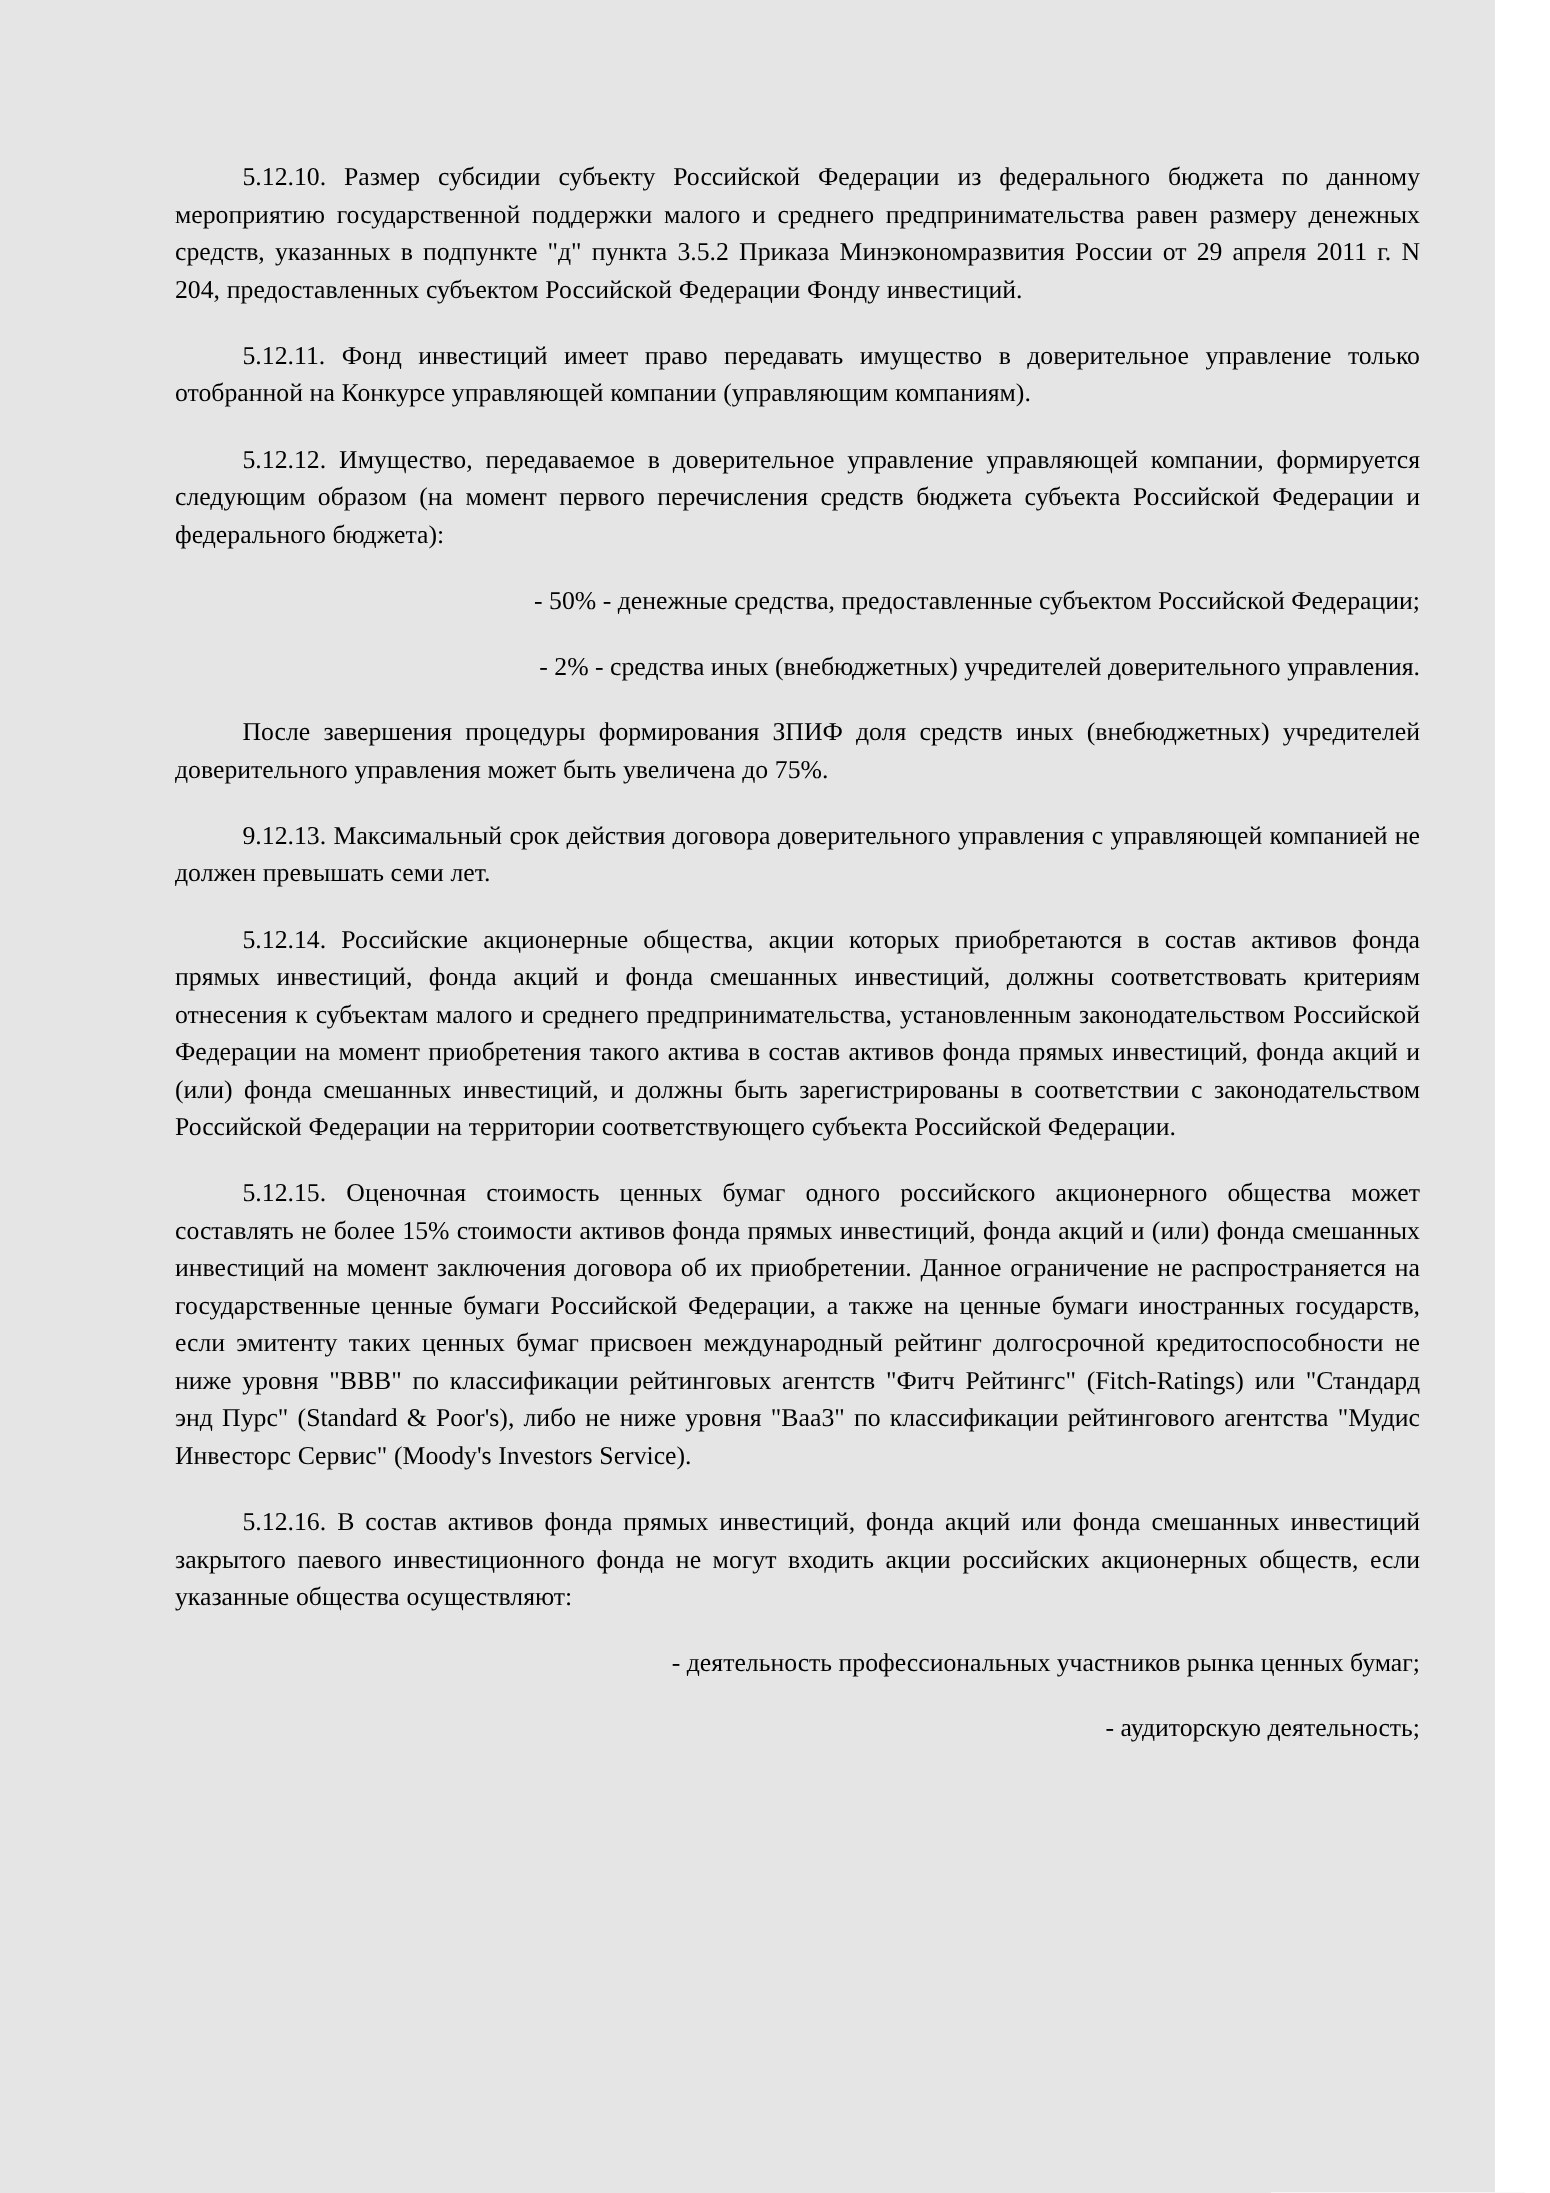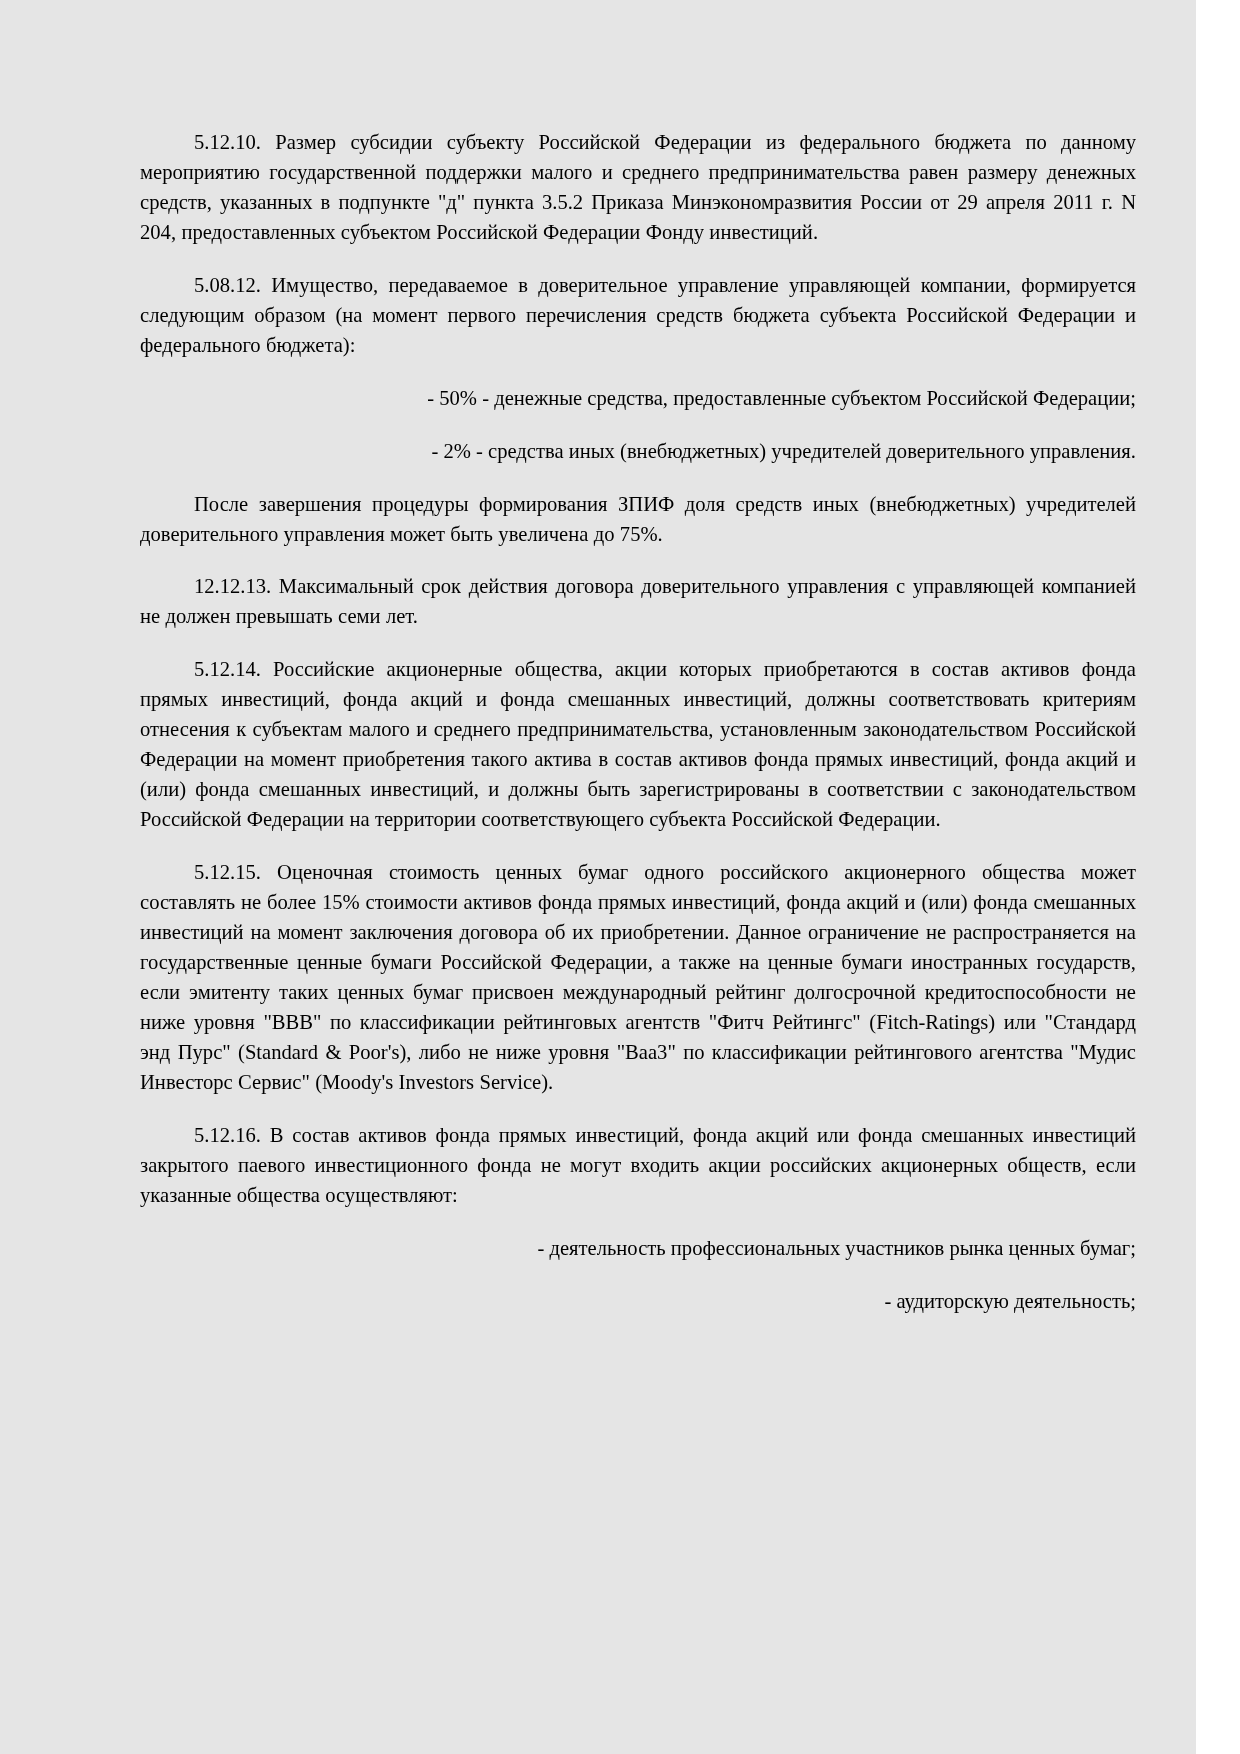--- a/index.html
+++ b/index.html
@@ -45,30 +45,31 @@
   }
 </style>
 </head>
 <body>
 
 <div class="page">
   <div class="doc-body">
 
     <p class="para">5.12.10. Размер субсидии субъекту Российской Федерации из федерального бюджета по данному мероприятию государственной поддержки малого и среднего предпринимательства равен размеру денежных средств, указанных в подпункте "д" пункта 3.5.2 Приказа Минэкономразвития России от 29 апреля 2011 г. N 204, предоставленных субъектом Российской Федерации Фонду инвестиций.</p>
 
+    <p class="para">5.12.11. Фонд инвестиций имеет право передавать имущество в доверительное управление только отобранной на Конкурсе управляющей компании (управляющим компаниям).</p>
 
-    <p class="para">5.08.12. Имущество, передаваемое в доверительное управление управляющей компании, формируется следующим образом (на момент первого перечисления средств бюджета субъекта Российской Федерации и федерального бюджета):</p>
+    <p class="para">5.12.12. Имущество, передаваемое в доверительное управление управляющей компании, формируется следующим образом (на момент первого перечисления средств бюджета субъекта Российской Федерации и федерального бюджета):</p>
 
     <p class="bullet">- 50% - денежные средства, предоставленные субъектом Российской Федерации;</p>
 
     <p class="bullet">- 2% - средства иных (внебюджетных) учредителей доверительного управления.</p>
 
     <p class="para">После завершения процедуры формирования ЗПИФ доля средств иных (внебюджетных) учредителей доверительного управления может быть увеличена до 75%.</p>
 
-    <p class="para">12.12.13. Максимальный срок действия договора доверительного управления с управляющей компанией не должен превышать семи лет.</p>
+    <p class="para">9.12.13. Максимальный срок действия договора доверительного управления с управляющей компанией не должен превышать семи лет.</p>
 
     <p class="para">5.12.14. Российские акционерные общества, акции которых приобретаются в состав активов фонда прямых инвестиций, фонда акций и фонда смешанных инвестиций, должны соответствовать критериям отнесения к субъектам малого и среднего предпринимательства, установленным законодательством Российской Федерации на момент приобретения такого актива в состав активов фонда прямых инвестиций, фонда акций и (или) фонда смешанных инвестиций, и должны быть зарегистрированы в соответствии с законодательством Российской Федерации на территории соответствующего субъекта Российской Федерации.</p>
 
     <p class="para">5.12.15. Оценочная стоимость ценных бумаг одного российского акционерного общества может составлять не более 15% стоимости активов фонда прямых инвестиций, фонда акций и (или) фонда смешанных инвестиций на момент заключения договора об их приобретении. Данное ограничение не распространяется на государственные ценные бумаги Российской Федерации, а также на ценные бумаги иностранных государств, если эмитенту таких ценных бумаг присвоен международный рейтинг долгосрочной кредитоспособности не ниже уровня "BBB" по классификации рейтинговых агентств "Фитч Рейтингс" (Fitch-Ratings) или "Стандард энд Пурс" (Standard &amp; Poor's), либо не ниже уровня "Baa3" по классификации рейтингового агентства "Мудис Инвесторс Сервис" (Moody's Investors Service).</p>
 
     <p class="para">5.12.16. В состав активов фонда прямых инвестиций, фонда акций или фонда смешанных инвестиций закрытого паевого инвестиционного фонда не могут входить акции российских акционерных обществ, если указанные общества осуществляют:</p>
 
 
 
     <p class="bullet">- деятельность профессиональных участников рынка ценных бумаг;</p>

